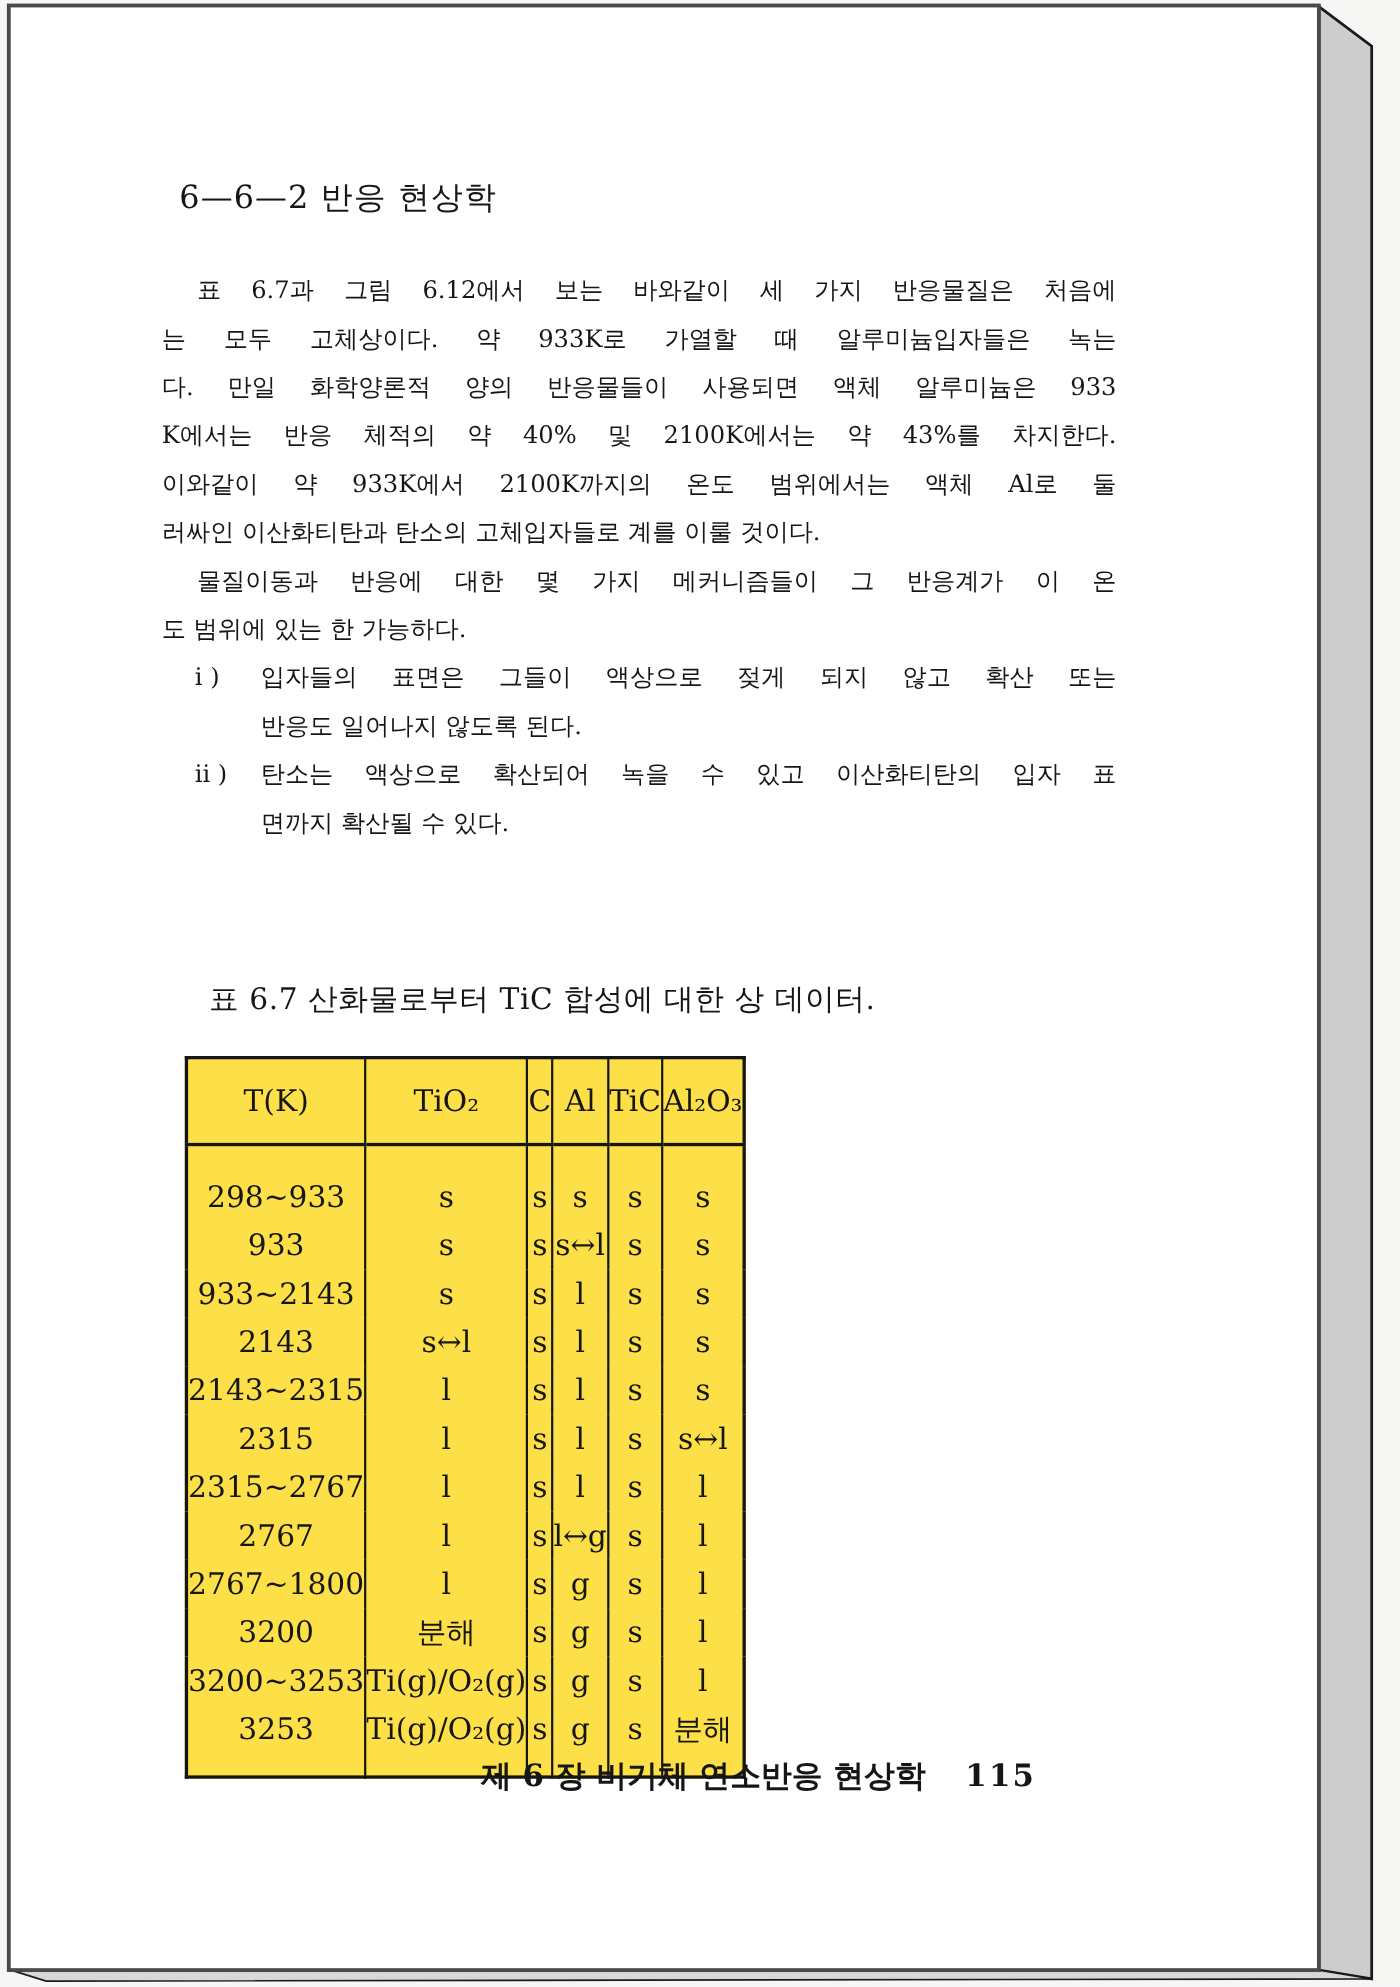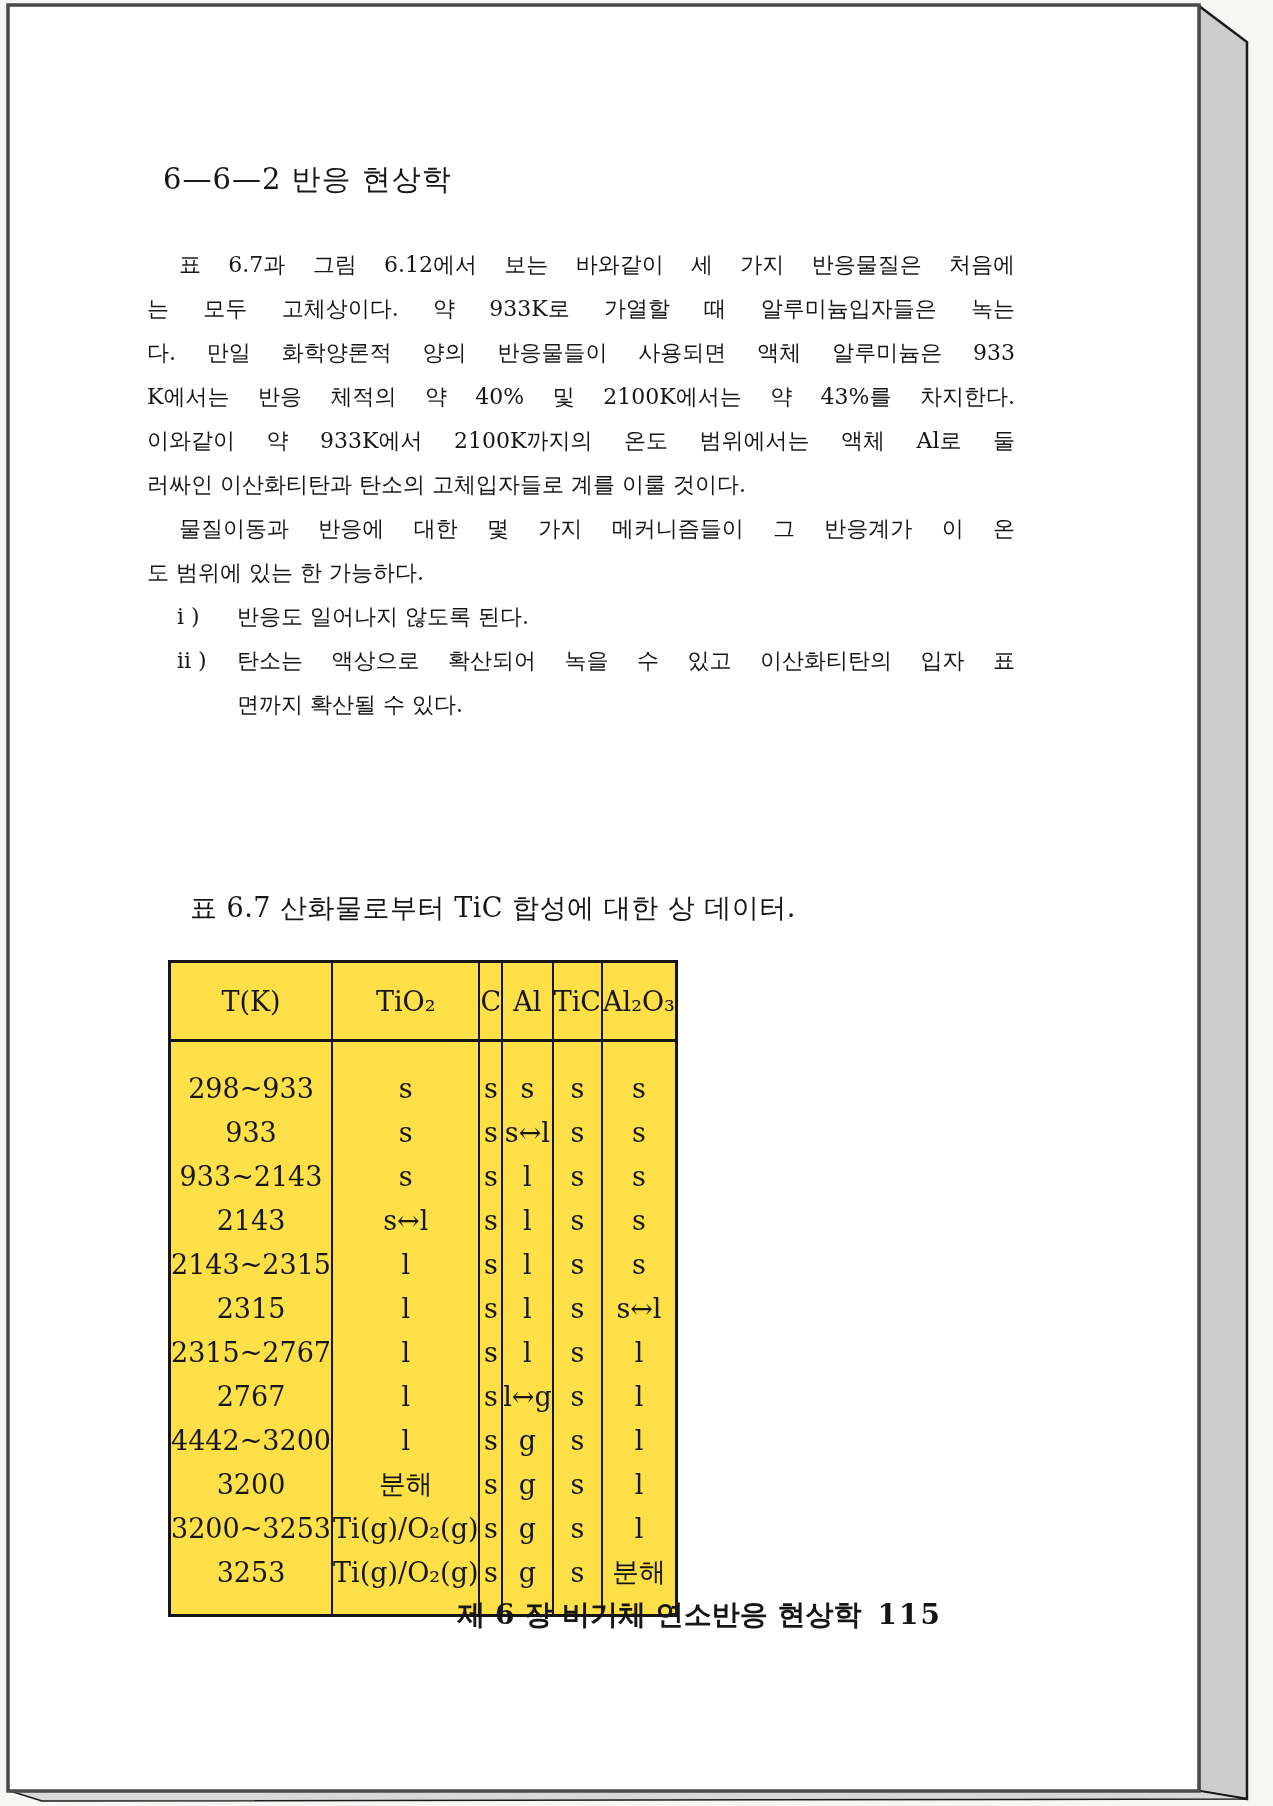--- a/index.html
+++ b/index.html
@@ -102,21 +102,21 @@
   .col-c   { width: 103px; }
   .col-al  { width: 148px; }
   .col-tic { width: 108px; }
   .col-al2o3 { width: 150px; }
   .footer {
     position: absolute;
     top: 1596px;
     right: 258px;
     display: flex;
     align-items: baseline;
-    gap: 16px;
+    gap: 36px;
     font-size: 28px;
     font-weight: bold;
     white-space: nowrap;
   }
   .footer .page-num { letter-spacing: 2px; }
 </style>
 </head>
 <body>
 
 <div class="book">
@@ -146,20 +146,21 @@
       </div>
 
       <div>
         <div class="line fill indent">물질이동과 반응에 대한 몇 가지 메커니즘들이 그 반응계가 이 온</div>
         <div class="line">도 범위에 있는 한 가능하다.</div>
       </div>
 
       <div class="list-row">
         <div class="list-marker">i )</div>
         <div class="list-body">
+          <div class="line fill">입자들의 표면은 그들이 액상으로 젖게 되지 않고 확산 또는</div>
           <div class="line">반응도 일어나지 않도록 된다.</div>
         </div>
       </div>
 
       <div class="list-row">
         <div class="list-marker">ii )</div>
         <div class="list-body">
           <div class="line fill">탄소는 액상으로 확산되어 녹을 수 있고 이산화티탄의 입자 표</div>
           <div class="line">면까지 확산될 수 있다.</div>
         </div>
@@ -247,21 +248,21 @@
           </tr>
           <tr>
             <td>2767</td>
             <td>l</td>
             <td>s</td>
             <td>l↔g</td>
             <td>s</td>
             <td>l</td>
           </tr>
           <tr>
-            <td>4442~3200</td>
+            <td>2767~1800</td>
             <td>l</td>
             <td>s</td>
             <td>g</td>
             <td>s</td>
             <td>l</td>
           </tr>
           <tr>
             <td>3200</td>
             <td>분해</td>
             <td>s</td>

